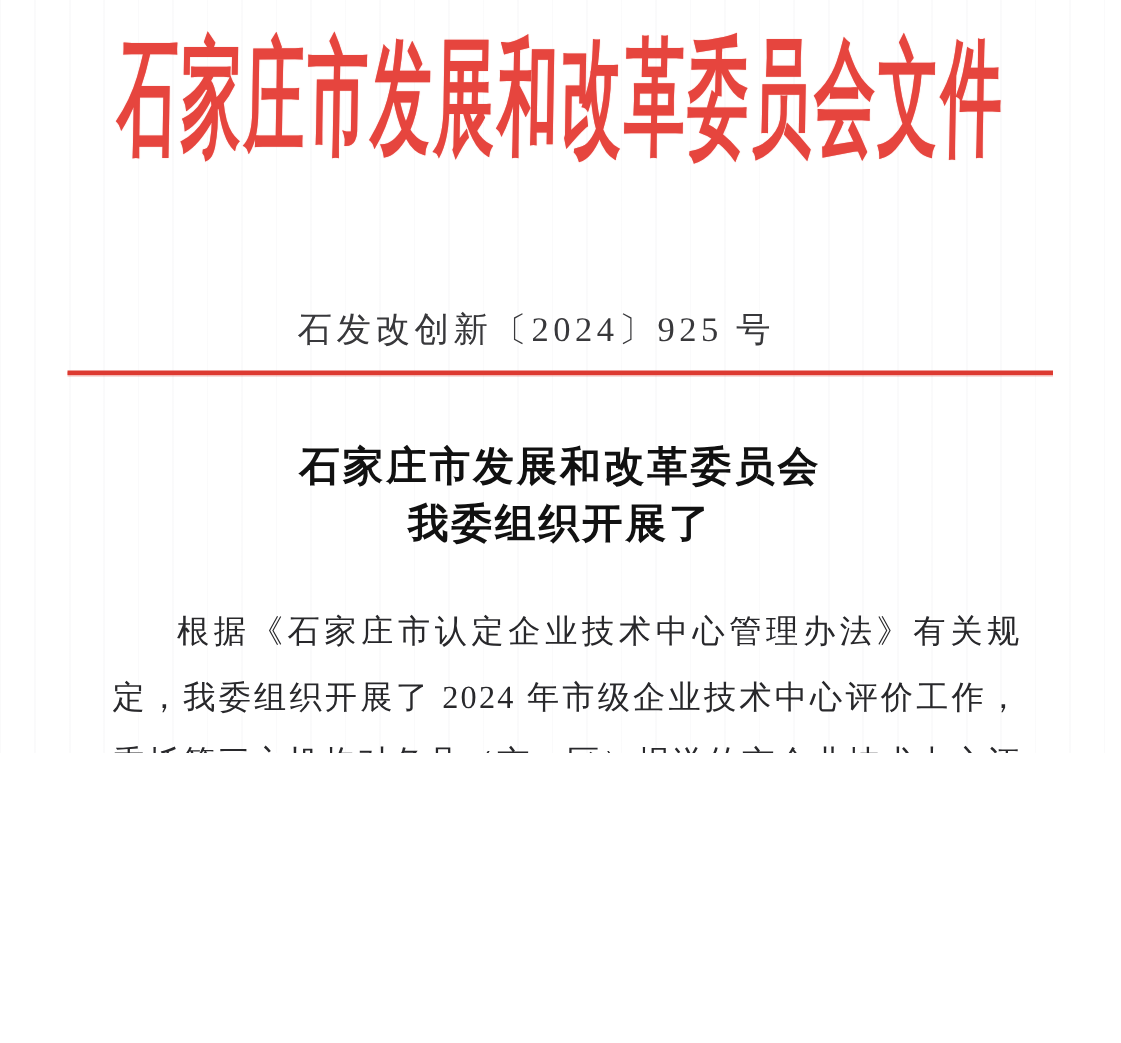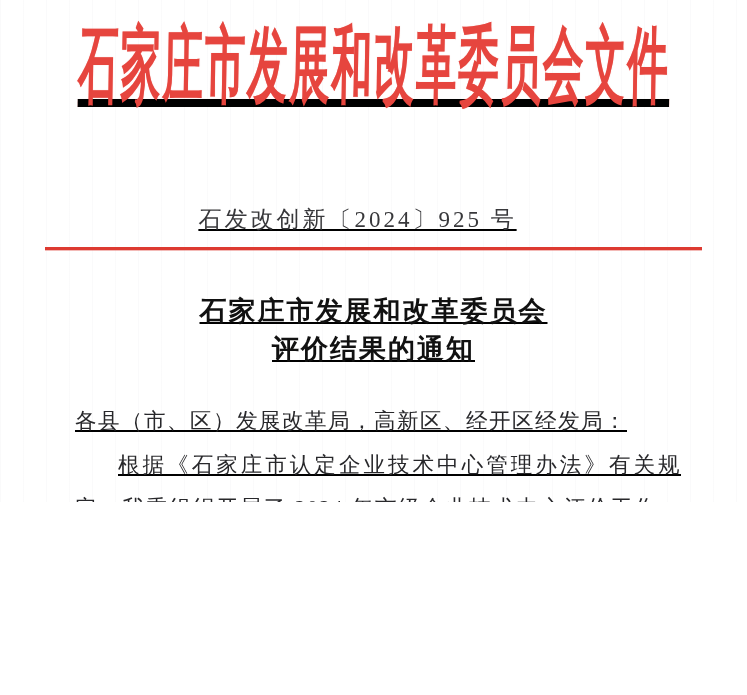--- a/index.html
+++ b/index.html
@@ -13,21 +13,20 @@
     width: 747px;
     height: 502px;
     background: #ffffff;
     overflow: hidden;
     
     background-image: repeating-linear-gradient(
       90deg,
       rgba(120,120,140,0.035) 0px, rgba(120,120,140,0.035) 1px,
       transparent 1px, transparent 23px
     );
-    text-decoration: underline;
   }
 
   
   .banner {
     margin-top: 12px;
     height: 108px;
     display: flex;
     align-items: center;
     justify-content: center;
   }
@@ -95,21 +94,20 @@
   <div class="banner">
     <span class="banner-text">石家庄市发展和改革委员会文件</span>
   </div>
 
   <div class="doc-number">石发改创新〔2024〕925 号</div>
 
   <div class="red-divider"></div>
 
   <h1 class="doc-title">
     <span class="title-line">石家庄市发展和改革委员会</span>
-    <span class="title-line">评价结果的通知</span>
+    <span class="title-line">我委组织开展了</span>
   </h1>
 
   <div class="body-block">
-    <p class="salutation">各县（市、区）发展改革局，高新区、经开区经发局：</p>
     <p class="paragraph">根据《石家庄市认定企业技术中心管理办法》有关规定，我委组织开展了 2024 年市级企业技术中心评价工作，委托第三方机构对各县（市、区）报送的市企业技术中心评价材料进行了形式审查，材料复核和专家评审，形成了评价结果（见附件），现通知如下。</p>
   </div>
 
 </div>
 
 </body></html>

